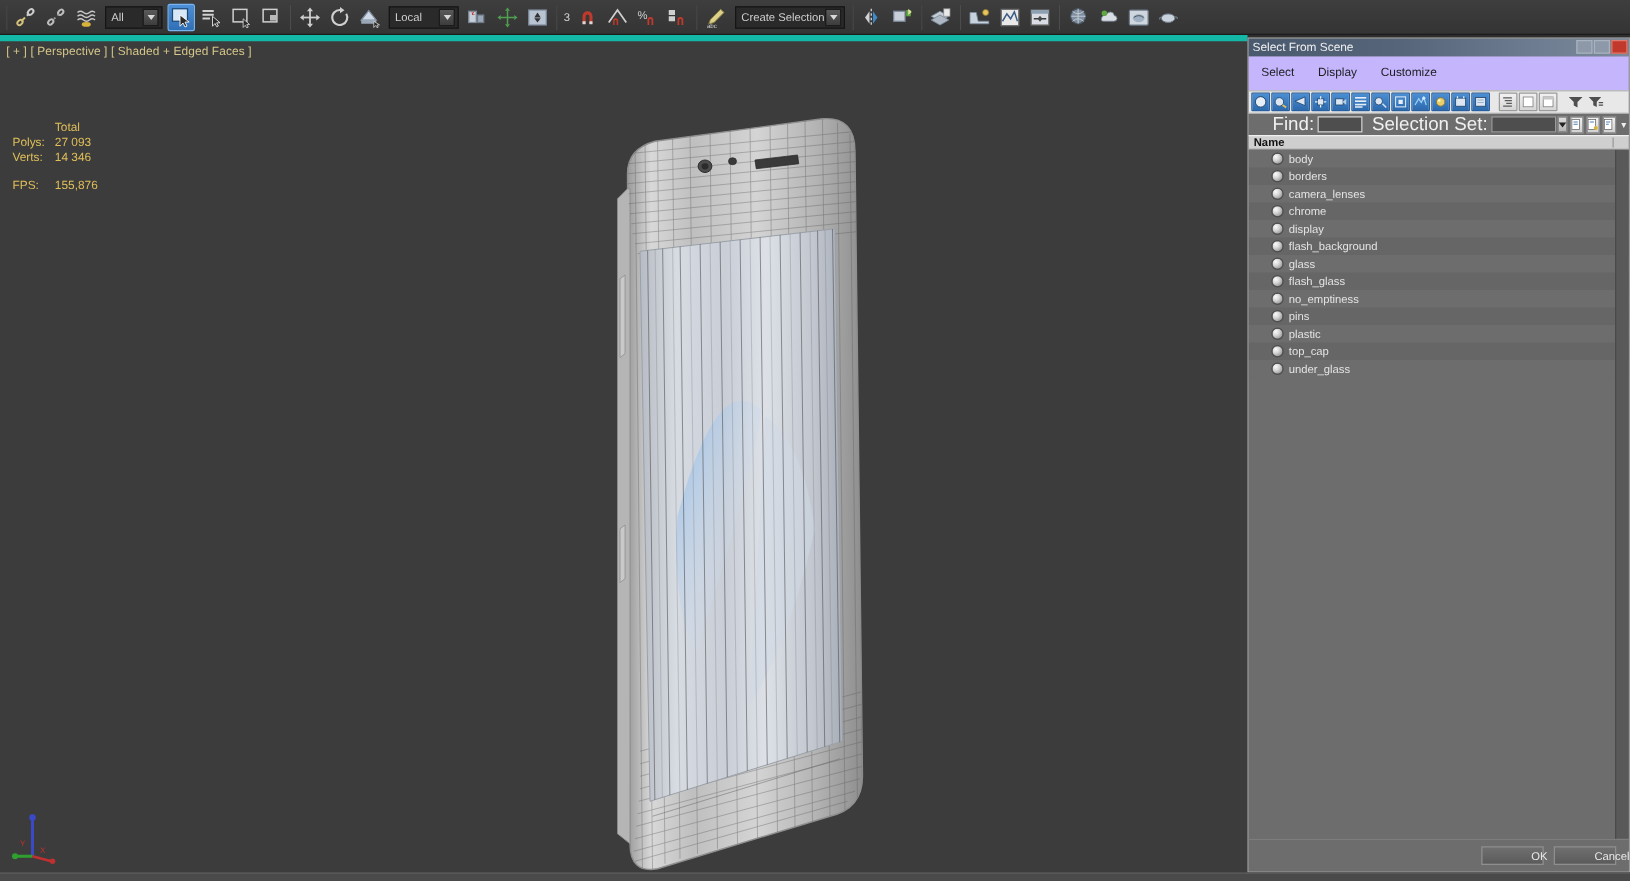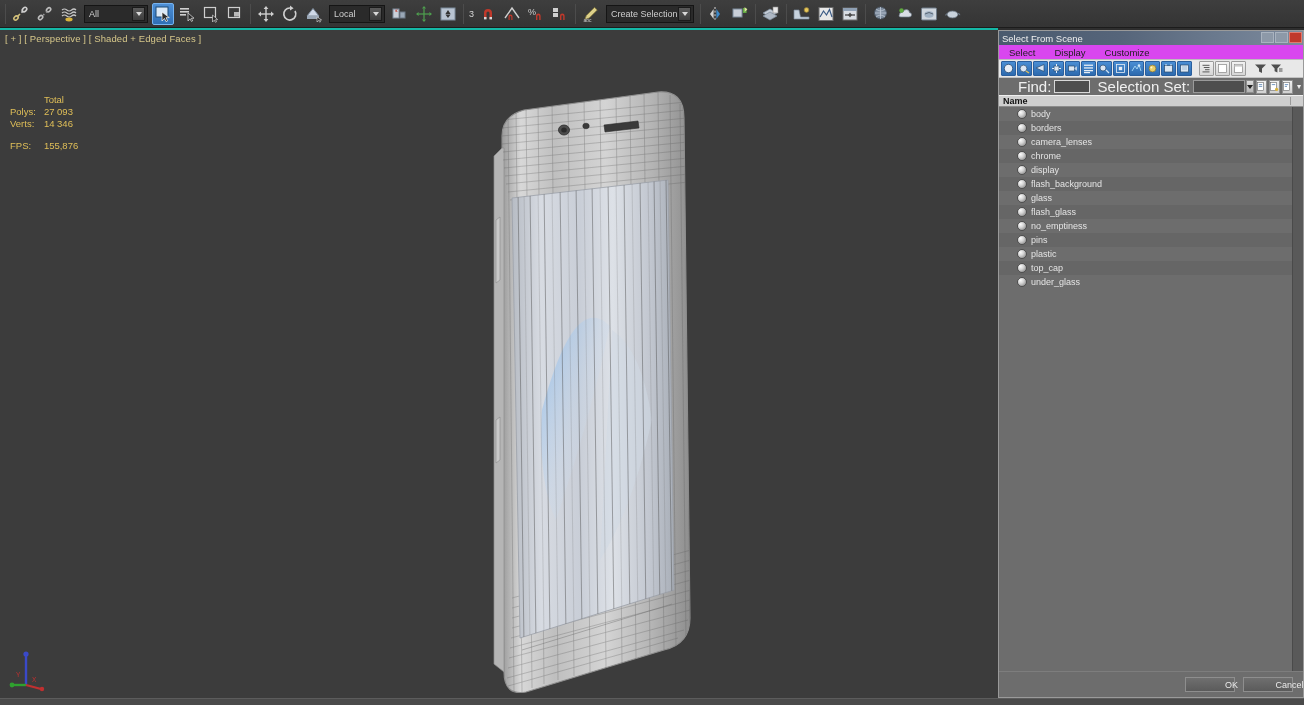--- a/index.html
+++ b/index.html
@@ -45,21 +45,21 @@
     display: block; width: 0; height: 0;
     border-left: 3px solid transparent; border-right: 3px solid transparent;
     border-top: 4px solid #d8d8d8;
   }
   .tb-num { color: #d6d6d6; font-size: 9px; padding: 0 2px; }
 
   
   .viewport {
     position: absolute; top: 28px; left: 0; width: 998px; height: 677px;
     background: #3c3c3c;
-    border-top: 2px solid #14b8a6;
+    border-top: 5px solid #14b8a6;
     overflow: hidden;
   }
   .vp-label {
     position: absolute; top: 3px; left: 5px;
     color: #d6c78a; font-size: 9.5px; letter-spacing: 0.1px;
     white-space: nowrap;
   }
   .vp-stats { position: absolute; top: 24px; left: 10px; color: #e0bf58; font-size: 9.5px; }
   .vp-stats table { border-collapse: collapse; margin-top: 40px; }
   .vp-stats td { padding: 0 8px 1px 0; font-size: 9.5px; color: #e0bf58; }
@@ -93,21 +93,21 @@
     position: relative;
   }
   .dlg-title .t {
     color: #f0f0f0; font-size: 9.5px; white-space: nowrap;
   }
   .dlg-title .tbtns { position: absolute; right: 1px; top: 1px; display: flex; gap: 1px; }
   .dlg-title .tb { width: 13px; height: 11px; background: #8d99a8; border: 1px solid #a9b3bf; }
   .dlg-title .tb.close { background: #c0392b; border-color: #e07a6e; }
 
   .dlg-menu {
-    height: 15px; flex: none; background: #d946ef;
+    height: 28px; flex: none; background: #c4b5fd;
     display: flex; align-items: center; padding-left: 10px;
     border-bottom: 1px solid #bcbcbc;
   }
   .dlg-menu span { font-size: 9.5px; color: #1d1d1d; margin-right: 19px; }
 
   .dlg-toolbar {
     height: 18px; flex: none; background: #e8e8e8;
     display: flex; align-items: center; padding: 1px 2px;
     border-bottom: 1px solid #c2c2c2;
   }
@@ -232,21 +232,21 @@
       <svg width="18" height="18" viewBox="0 0 18 18">
         <g stroke="#c8c8c8" stroke-width="1.2" fill="none">
           <path d="M2 5 q2.4 -2 4.8 0 t4.8 0 t4.4 0"></path>
           <path d="M2 8 q2.4 -2 4.8 0 t4.8 0 t4.4 0"></path>
           <path d="M2 11 q2.4 -2 4.8 0 t4.8 0 t4.4 0"></path>
         </g>
         <ellipse cx="9" cy="14.5" rx="3.6" ry="1.9" fill="#d8b33c"></ellipse>
       </svg>
     </div>
 
-    <div class="tb-combo" style="width:64px">
+    <div class="tb-combo" style="width:46px">
       <span class="cl">All</span>
       <span class="arrow">
           <i></i>
         </span>
     </div>
 
     <div class="tb-btn active">
       <svg width="18" height="18" viewBox="0 0 18 18">
         <rect x="2" y="2" width="12" height="10" fill="#d9e8f7" stroke="#1d4b77"></rect>
         <path d="M8 7 L8 16 L10.4 13.4 L12 16.6 L13.6 15.8 L12 12.7 L15.3 12.6 Z" fill="#2b2b2b" stroke="#fff" stroke-width="0.7"></path>

